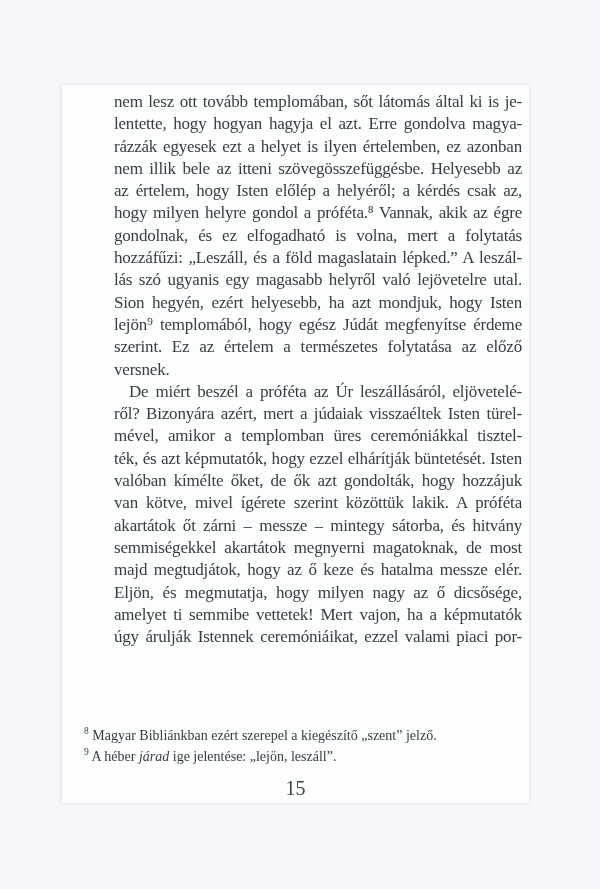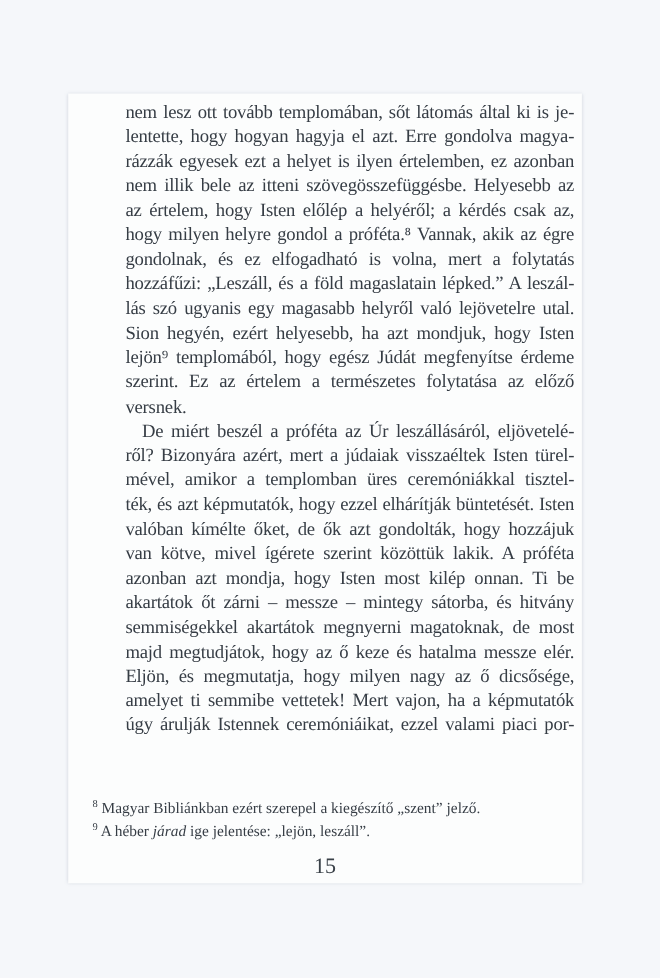--- a/index.html
+++ b/index.html
@@ -92,21 +92,20 @@
         <div class="line no-just">versnek.</div>
       </div>
 
       <div>
         <div class="line findent">De miért beszél a próféta az Úr leszállásáról, eljövetelé-</div>
         <div class="line">ről? Bizonyára azért, mert a júdaiak visszaéltek Isten türel-</div>
         <div class="line">mével, amikor a templomban üres ceremóniákkal tisztel-</div>
         <div class="line">ték, és azt képmutatók, hogy ezzel elhárítják büntetését. Isten</div>
         <div class="line">valóban kímélte őket, de ők azt gondolták, hogy hozzájuk</div>
         <div class="line">van kötve, mivel ígérete szerint közöttük lakik. A próféta</div>
-        <div class="line">azonban azt mondja, hogy Isten most kilép onnan. Ti be</div>
         <div class="line">akartátok őt zárni – messze – mintegy sátorba, és hitvány</div>
         <div class="line">semmiségekkel akartátok megnyerni magatoknak, de most</div>
         <div class="line">majd megtudjátok, hogy az ő keze és hatalma messze elér.</div>
         <div class="line">Eljön, és megmutatja, hogy milyen nagy az ő dicsősége,</div>
         <div class="line">amelyet ti semmibe vettetek! Mert vajon, ha a képmutatók</div>
         <div class="line">úgy árulják Istennek ceremóniáikat, ezzel valami piaci por-</div>
       </div>
 
     </div>
 

